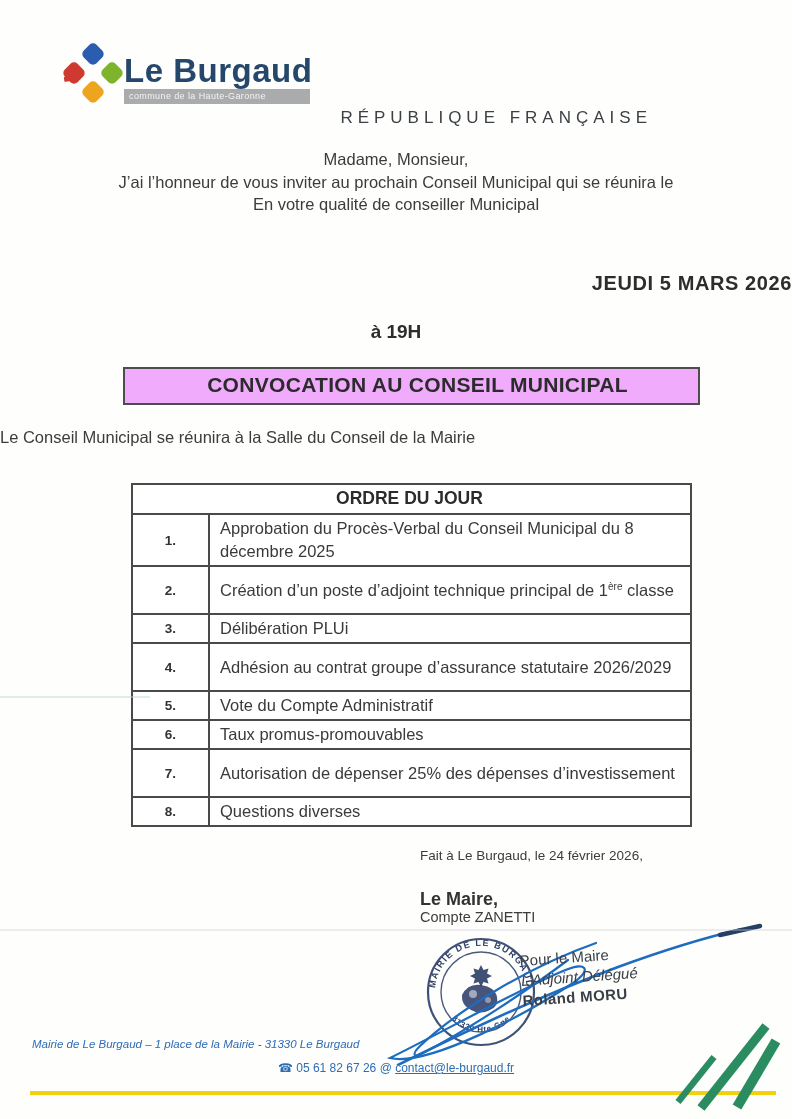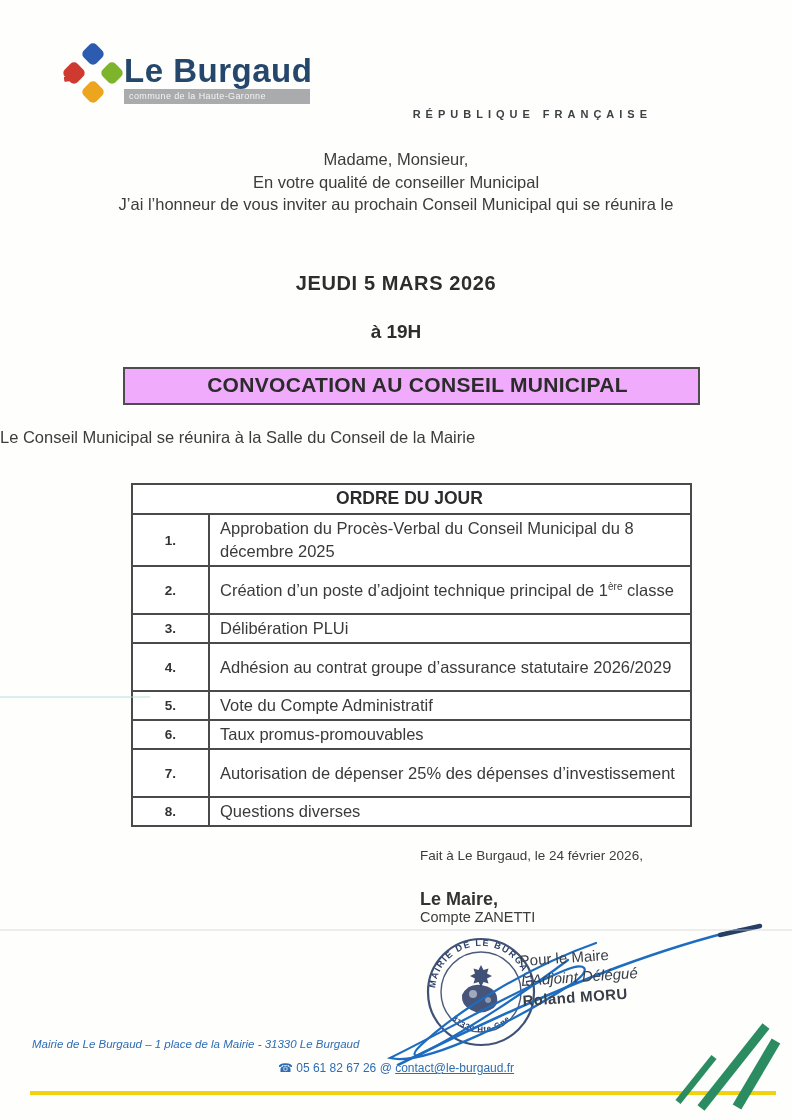--- a/index.html
+++ b/index.html
@@ -21,30 +21,30 @@
     color:#25476b;
   }
   .logo-banner {
     position:absolute; top:49px; left:64px; width:186px; height:15px;
     background:#a9abad; color:#f4f4f4;
     font-size:9px; letter-spacing:.4px; line-height:15px; padding-left:5px;
     white-space:nowrap; overflow:hidden;
   }
   .republique {
     position:absolute; top:108px; right:140px;
-    font-size:11px; letter-spacing:5px; color:#3d4145; font-weight:700;
+    font-size:17px; letter-spacing:5px; color:#3d4145; font-weight:400;
   }
   
   .greeting {
     position:absolute; top:148px; left:50%; transform:translateX(-50%);
     width:580px; text-align:center;
     font-size:16.5px; line-height:22.5px; color:#3c3c3c;
   }
   .date-heading {
-    position:absolute; top:272px; left:0; width:100%; text-align:center;
+    position:absolute; top:272px; left:0; width:100%; text-align:right;
     font-size:20px; font-weight:bold; letter-spacing:.6px; color:#2d2d2d;
   }
   .time-heading {
     position:absolute; top:321px; left:0; width:100%; text-align:center;
     font-size:19px; font-weight:bold; color:#2d2d2d;
   }
   .title-box {
     position:absolute; top:367px; left:123px; width:577px;
     border:2px solid #4d4d4d; padding:4px 0 6px 12px;
     text-align:center; font-size:21px; font-weight:bold; letter-spacing:.3px;
@@ -123,22 +123,22 @@
       <rect x="4" y="36" width="14" height="5" rx="1" transform="rotate(-8 11 38)" fill="#cf3a30"></rect>
     </svg>
     <div class="logo-word">Le Burgaud</div>
     <div class="logo-banner">commune de la Haute-Garonne</div>
   </div>
 
   <div class="republique">RÉPUBLIQUE FRANÇAISE</div>
 
   <div class="greeting">
     <div>Madame, Monsieur,</div>
+    <div>J’ai l’honneur de vous inviter au prochain Conseil Municipal qui se réunira le</div>
     <div>En votre qualité de conseiller Municipal</div>
-    <div>J’ai l’honneur de vous inviter au prochain Conseil Municipal qui se réunira le</div>
   </div>
 
   <div class="date-heading">JEUDI 5 MARS 2026</div>
   <div class="time-heading">à 19H</div>
 
   <div class="title-box">CONVOCATION AU CONSEIL MUNICIPAL</div>
 
   <div class="location-line">Le Conseil Municipal se réunira à la Salle du Conseil de la Mairie</div>
 
   <div class="agenda">

